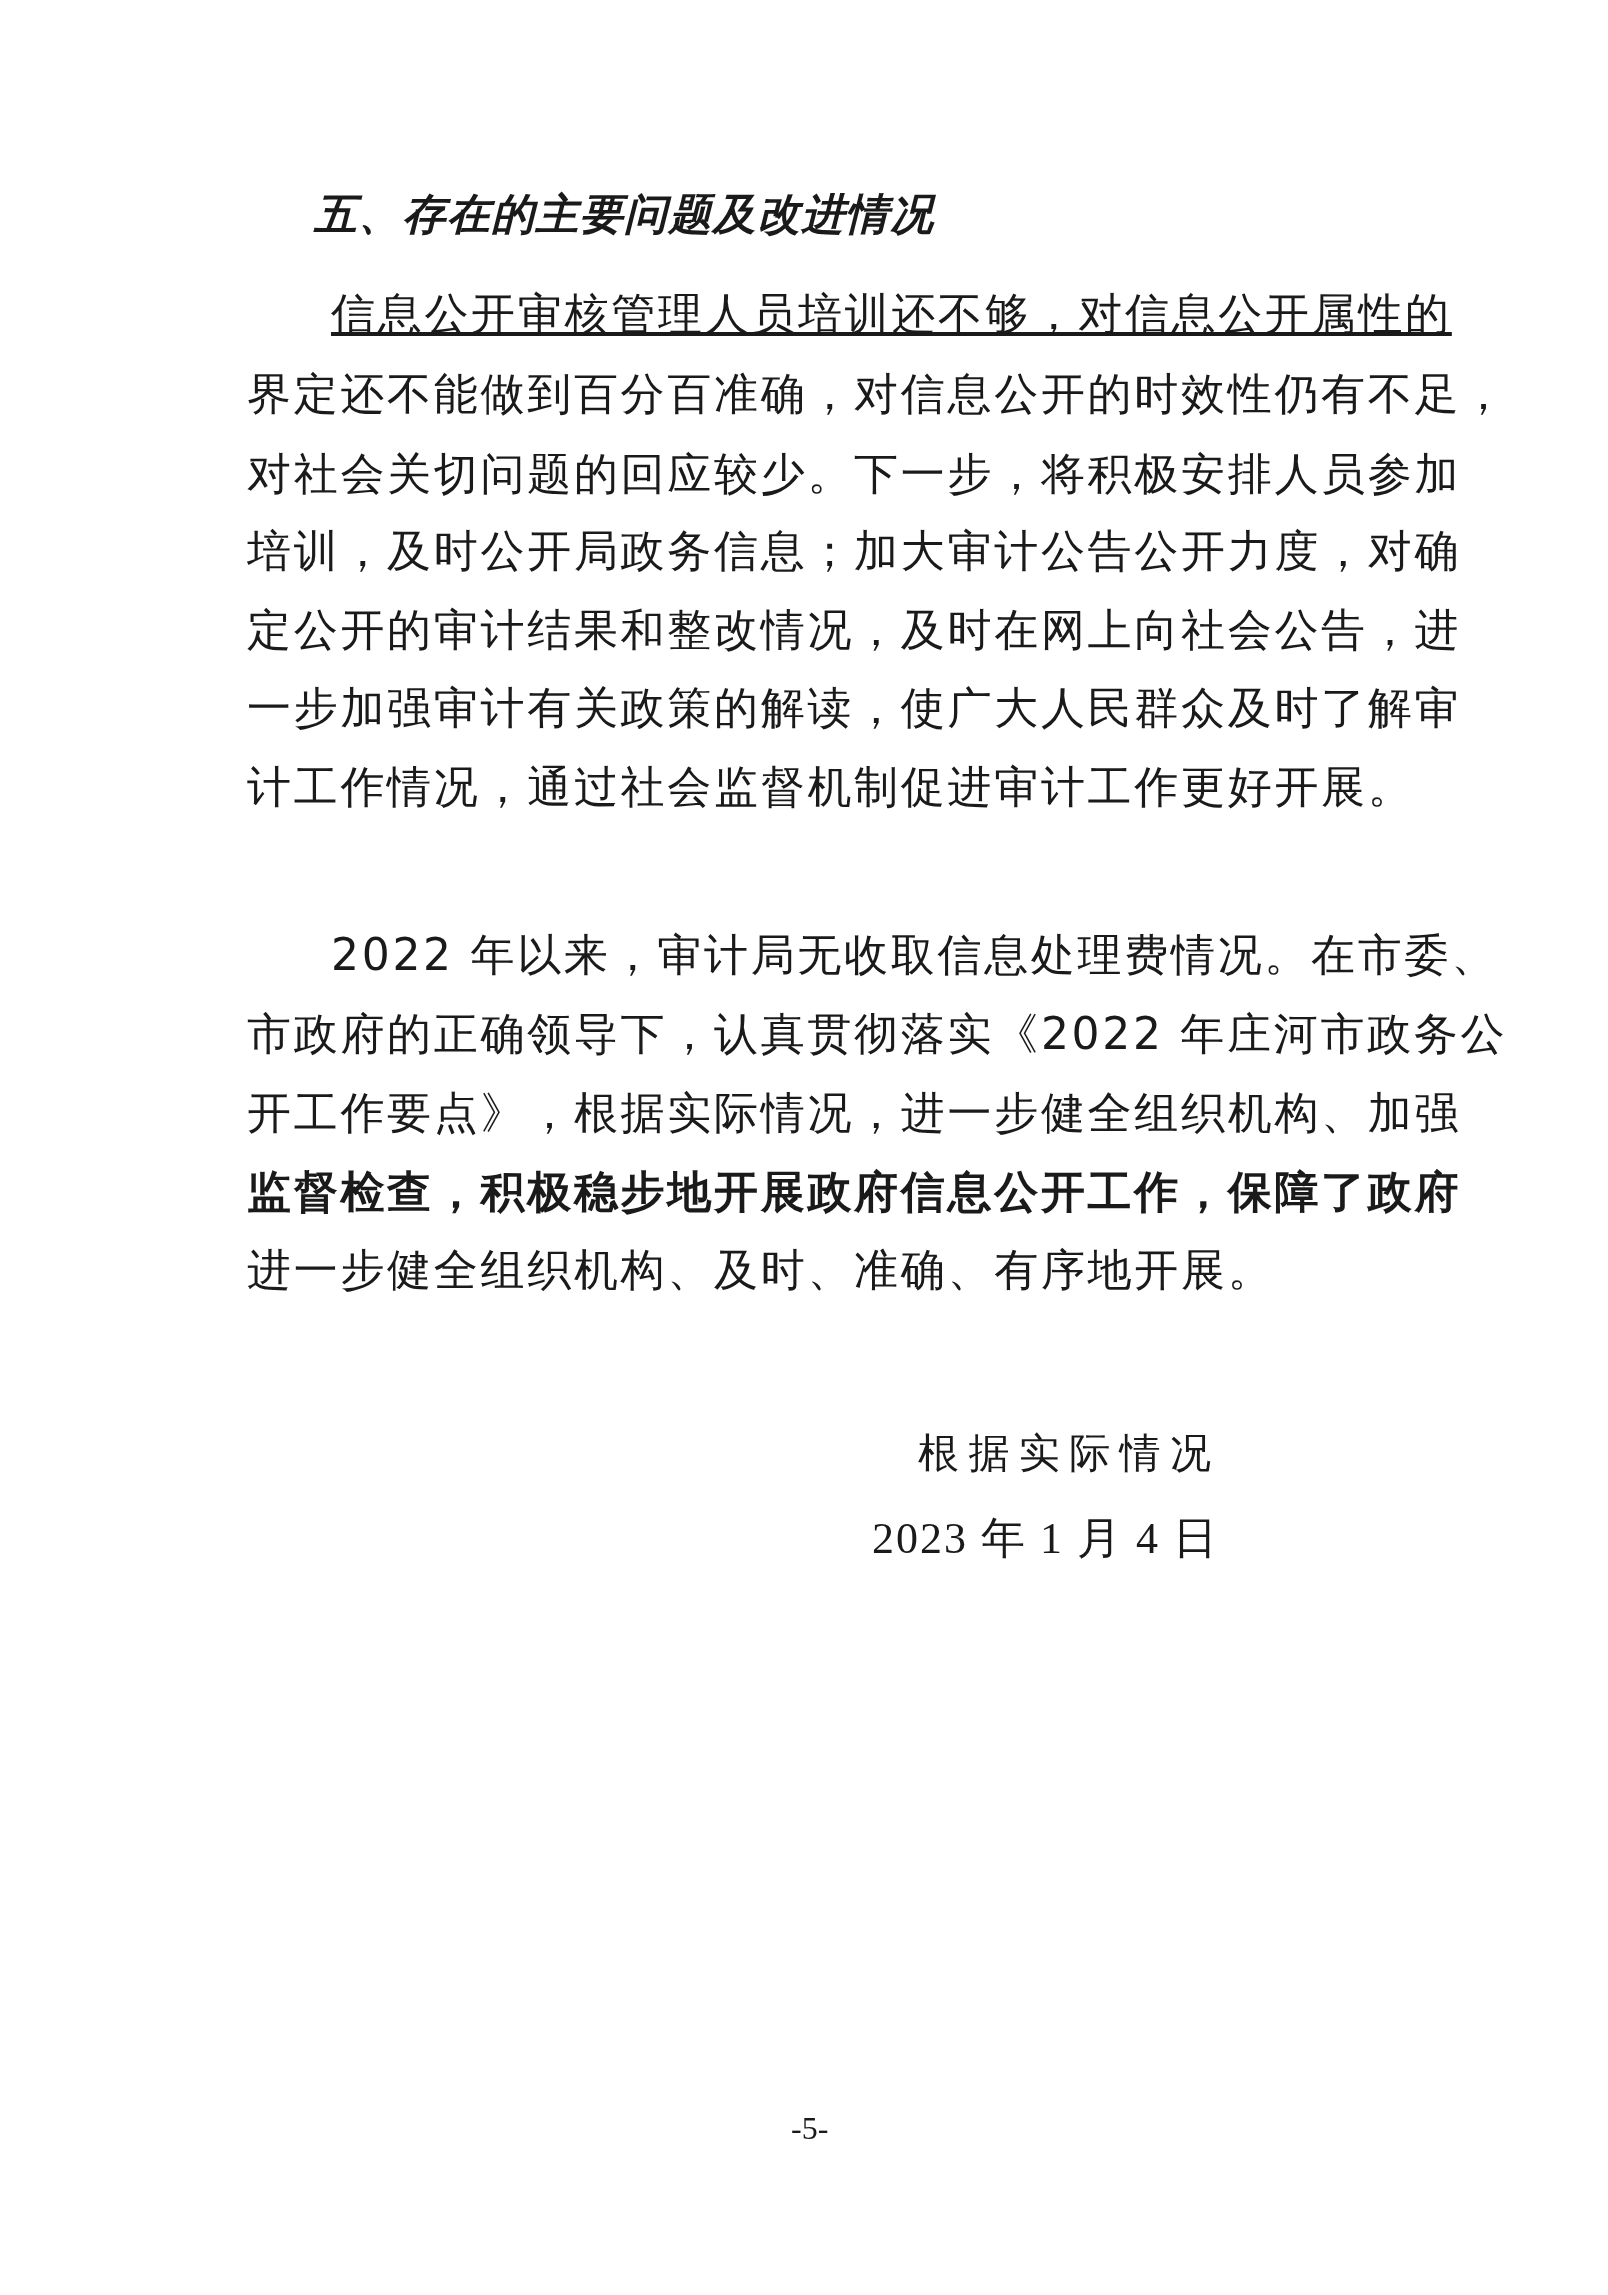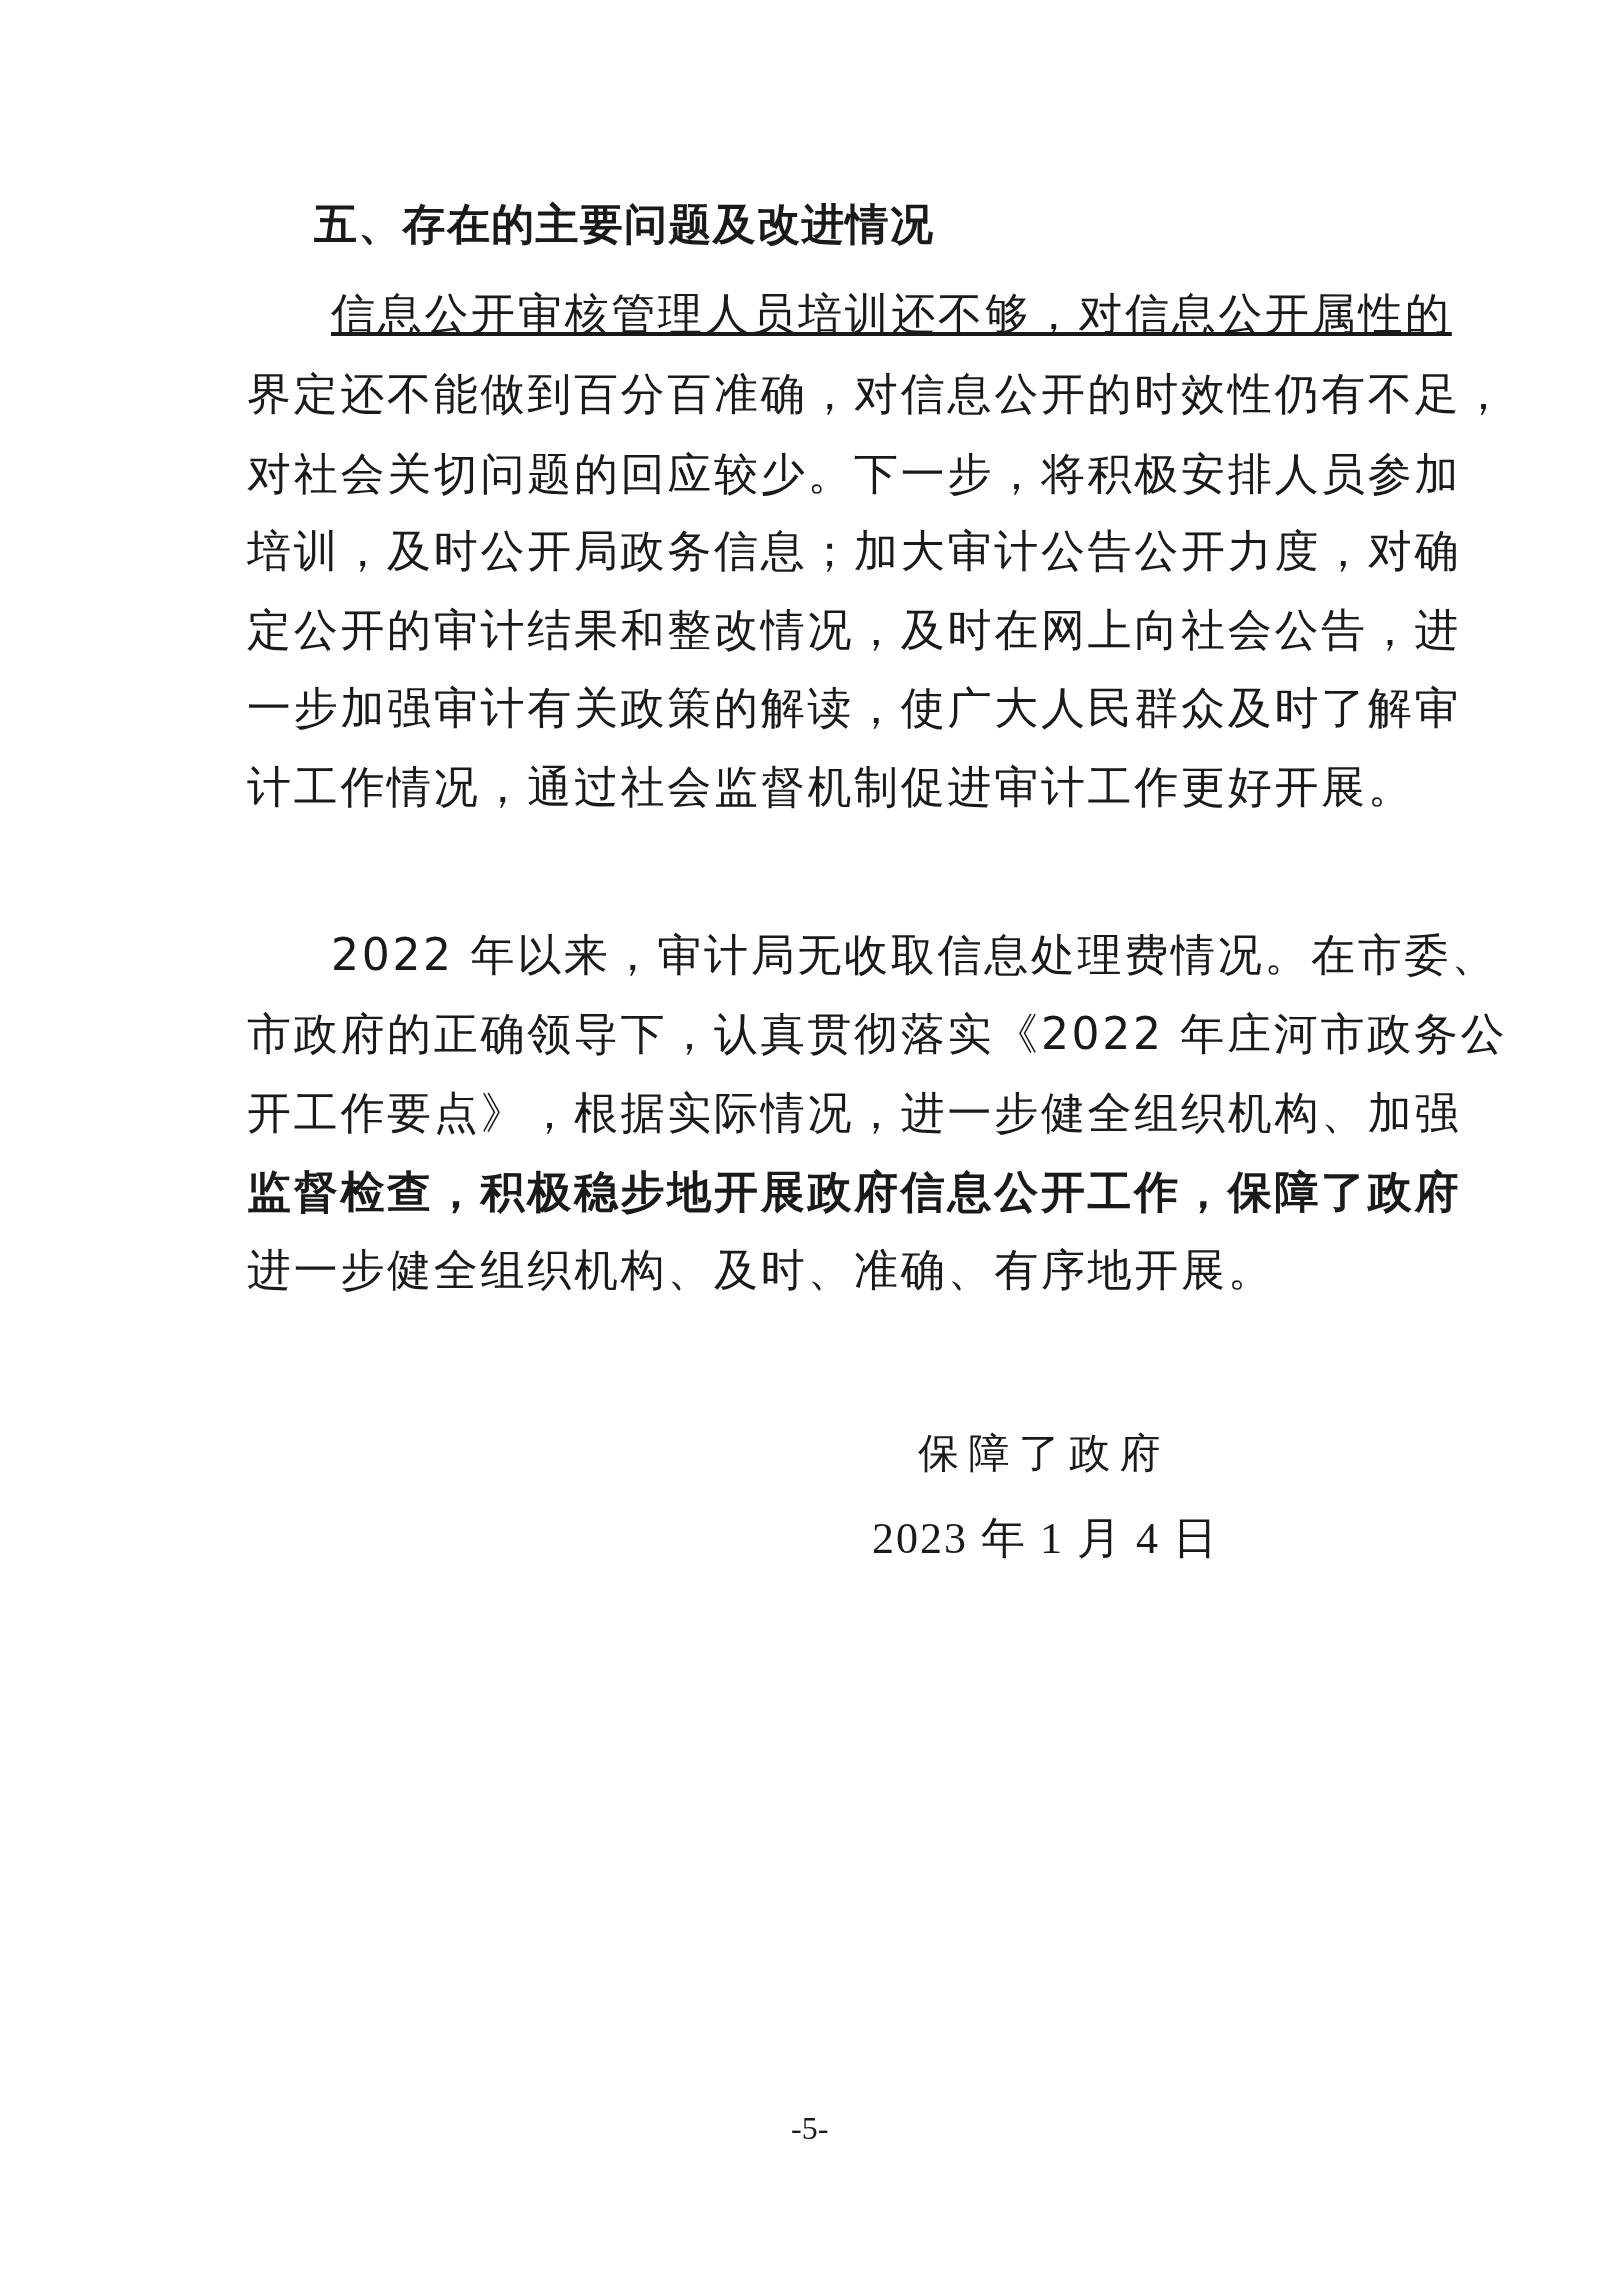--- a/index.html
+++ b/index.html
@@ -59,40 +59,40 @@
       top: 2110px;
       font-family: "Liberation Serif", "DejaVu Serif", serif;
       font-size: 32px;
     }
   </style>
 </head>
 <body>
 
 <div class="page">
 
-  <div class="line heading" style="top:194px;">五、存在的主要问题及改进情况</div>
+  <div class="line heading" style="top:184px;font-style:italic;">五、存在的主要问题及改进情况</div>
 
   <div>
     <div class="line indent" style="top:284px; width:1065px;text-decoration:underline;">信息公开审核管理人员培训还不够，对信息公开属性的</div>
     <div class="line" style="top:364px;">界定还不能做到百分百准确，对信息公开的时效性仍有不足，</div>
     <div class="line" style="top:444px;">对社会关切问题的回应较少。下一步，将积极安排人员参加</div>
     <div class="line" style="top:521px;">培训，及时公开局政务信息；加大审计公告公开力度，对确</div>
     <div class="line" style="top:600px;">定公开的审计结果和整改情况，及时在网上向社会公告，进</div>
     <div class="line" style="top:678px;">一步加强审计有关政策的解读，使广大人民群众及时了解审</div>
     <div class="line" style="top:757px;">计工作情况，通过社会监督机制促进审计工作更好开展。</div>
   </div>
 
 
   <div>
     <div class="line indent" style="top:925px; width:1065px;">2022 年以来，审计局无收取信息处理费情况。在市委、</div>
     <div class="line" style="top:1004px;">市政府的正确领导下，认真贯彻落实《2022 年庄河市政务公</div>
     <div class="line" style="top:1083px;">开工作要点》，根据实际情况，进一步健全组织机构、加强</div>
     <div class="line" style="top:1162px;font-weight:bold;">监督检查，积极稳步地开展政府信息公开工作，保障了政府</div>
     <div class="line" style="top:1240px;">进一步健全组织机构、及时、准确、有序地开展。</div>
   </div>
 
-  <div class="signature" style="left:918px; top:1426px;">保障了政府</div>
+  <div class="signature" style="left:918px; top:1426px;">根据实际情况</div>
   <div class="date" style="left:860px; top:1509px;margin-left:12px;">2023 年 1 月 4 日</div>
 
   <div class="page-number">-5-</div>
 
 </div>
 
 
 </body></html>

